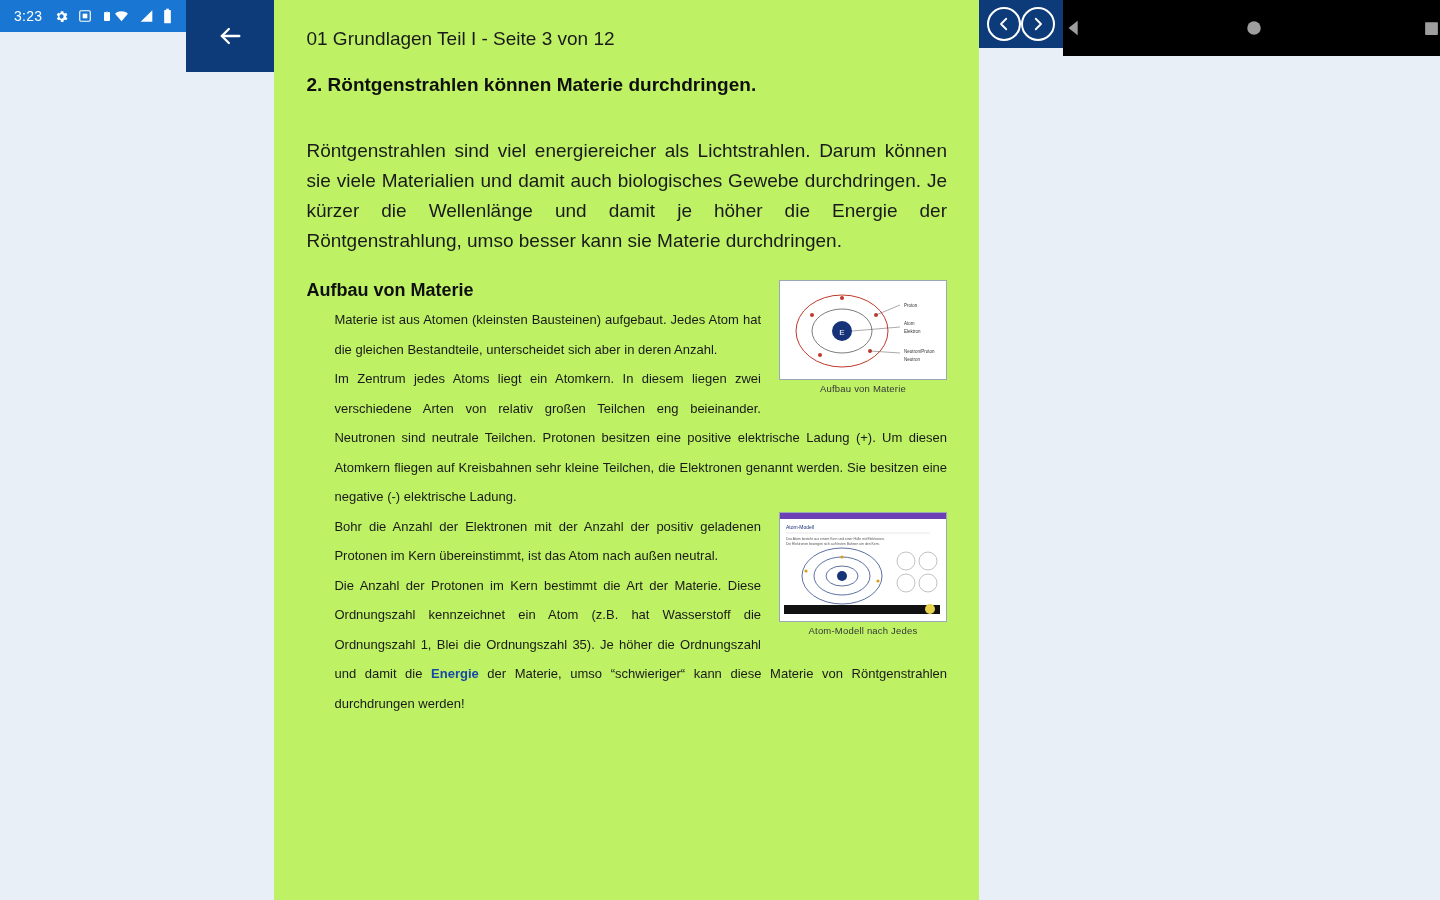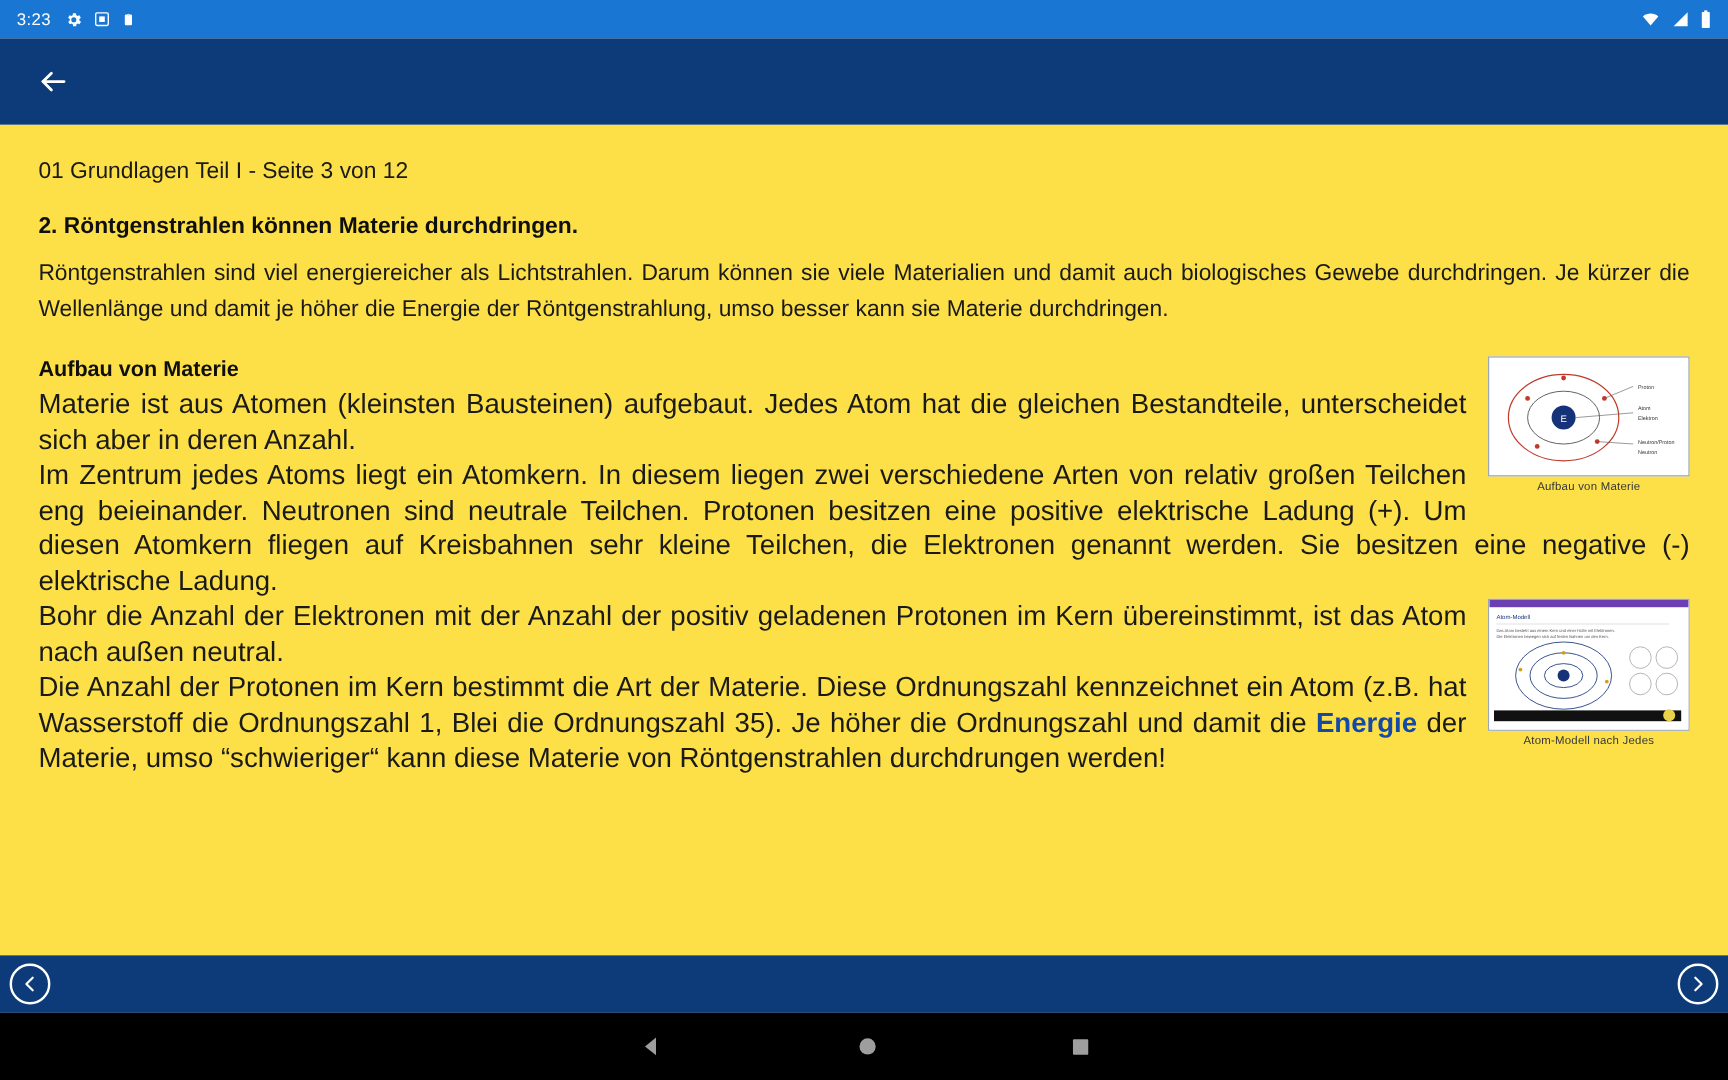--- a/index.html
+++ b/index.html
@@ -8,21 +8,21 @@
     height: 900px;
     overflow: hidden;
     font-family: "Liberation Sans", sans-serif;
     background: #000;
   }
   .device {
     width: 1440px;
     height: 900px;
     position: relative;
     display: flex;
-    flex-direction: column;
+    flex-direction: row;
     background: #e8eff7;
   }
 
   
   .statusbar {
     height: 32px;
     background: #1976d2;
     color: #ffffff;
     display: flex;
     align-items: center;
@@ -61,56 +61,57 @@
     height: 44px;
     display: flex;
     align-items: center;
     justify-content: center;
     cursor: pointer;
   }
 
   
   .content {
     flex: 1 1 auto;
-    background: #fde047;
+    background: #bef264;
     overflow: hidden;
     position: relative;
     padding: 28px 32px 10px 32px;
   }
   .page-label {
     font-size: 19px;
     color: #1a1a1a;
     margin-bottom: 24px;
   }
   .section-title {
     font-size: 19px;
     font-weight: bold;
     color: #0f0f0f;
-    margin-bottom: 13px;
+    margin-bottom: 40px;
   }
   .para {
     font-size: 19px;
     line-height: 30px;
     color: #1a1a1a;
     text-align: justify;
     margin-bottom: 24px;
   }
   .sub-title {
     font-size: 18px;
     font-weight: bold;
     color: #0f0f0f;
     margin-bottom: 4px;
   }
   .flow { position: relative; }
   .para-tight {
-    font-size: 23px;
+    font-size: 13px;
     line-height: 29.5px;
     color: #1a1a1a;
     text-align: justify;
     margin-bottom: 0;
+    margin-left: 28px;
   }
   .link-inline { color: #1449a8; font-weight: bold; }
 
   
   .figure {
     float: right;
     clear: right;
     width: 168px;
     margin: 0 0 10px 18px;
     text-align: center;

